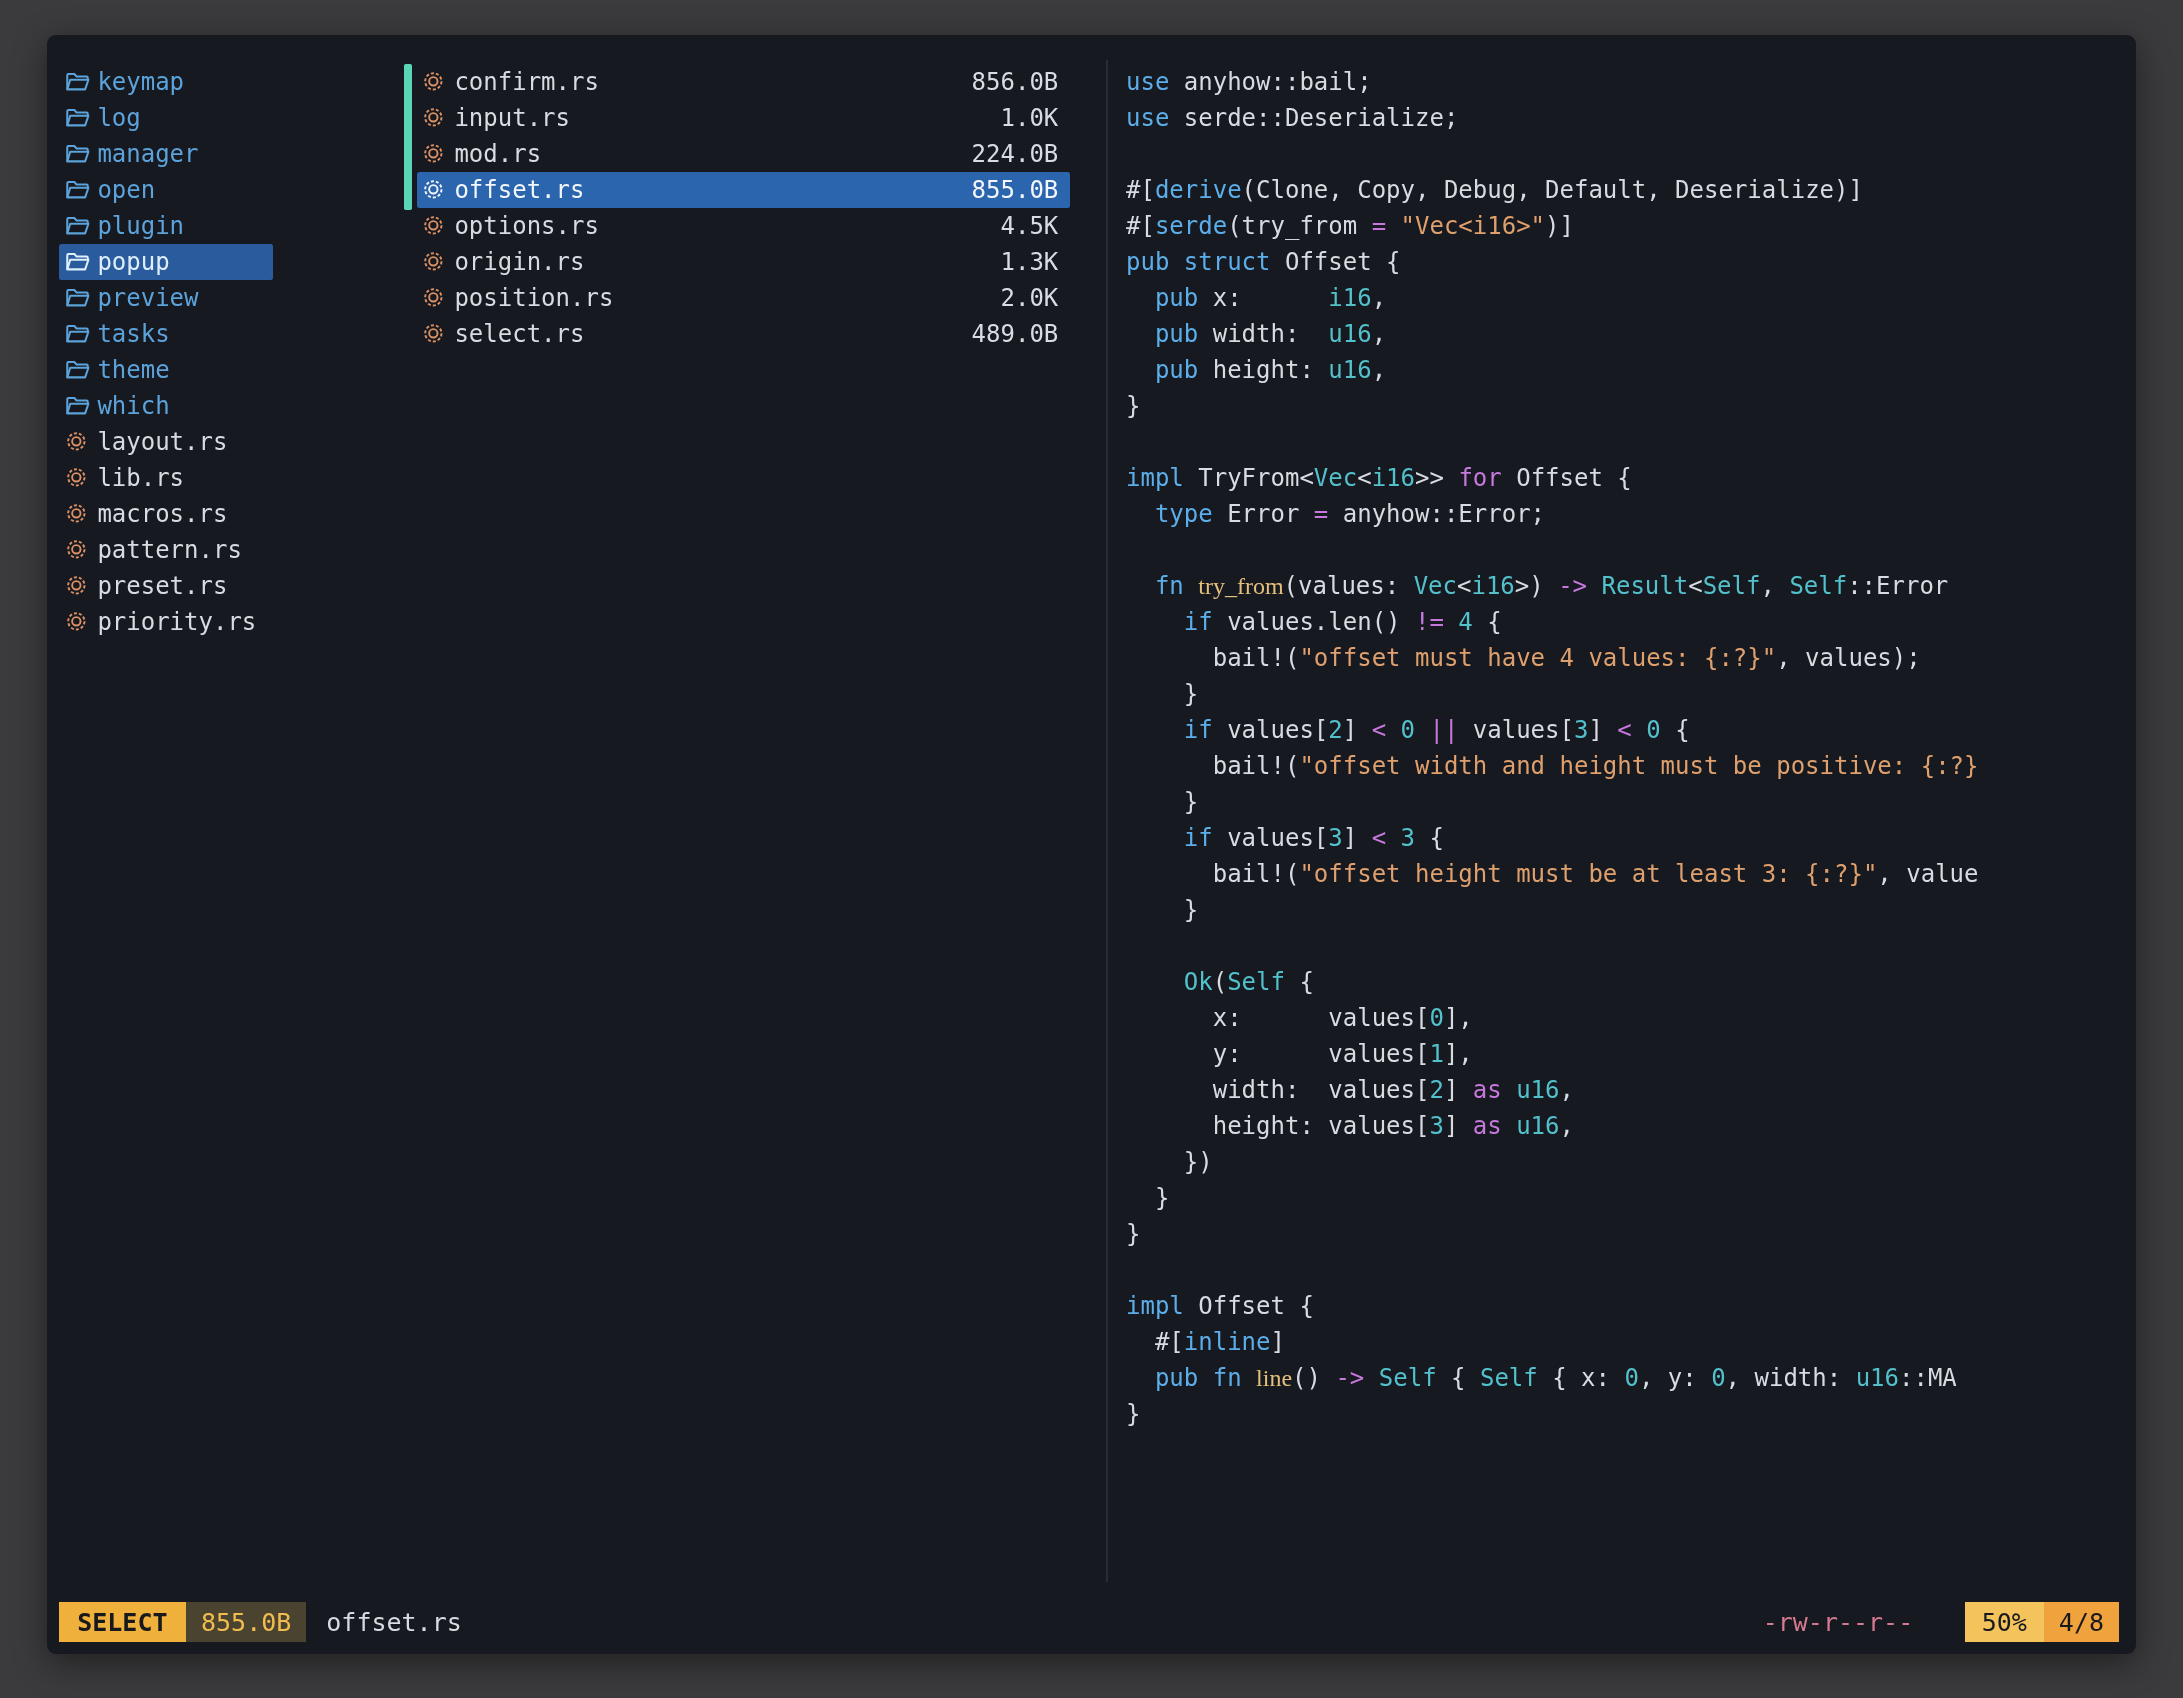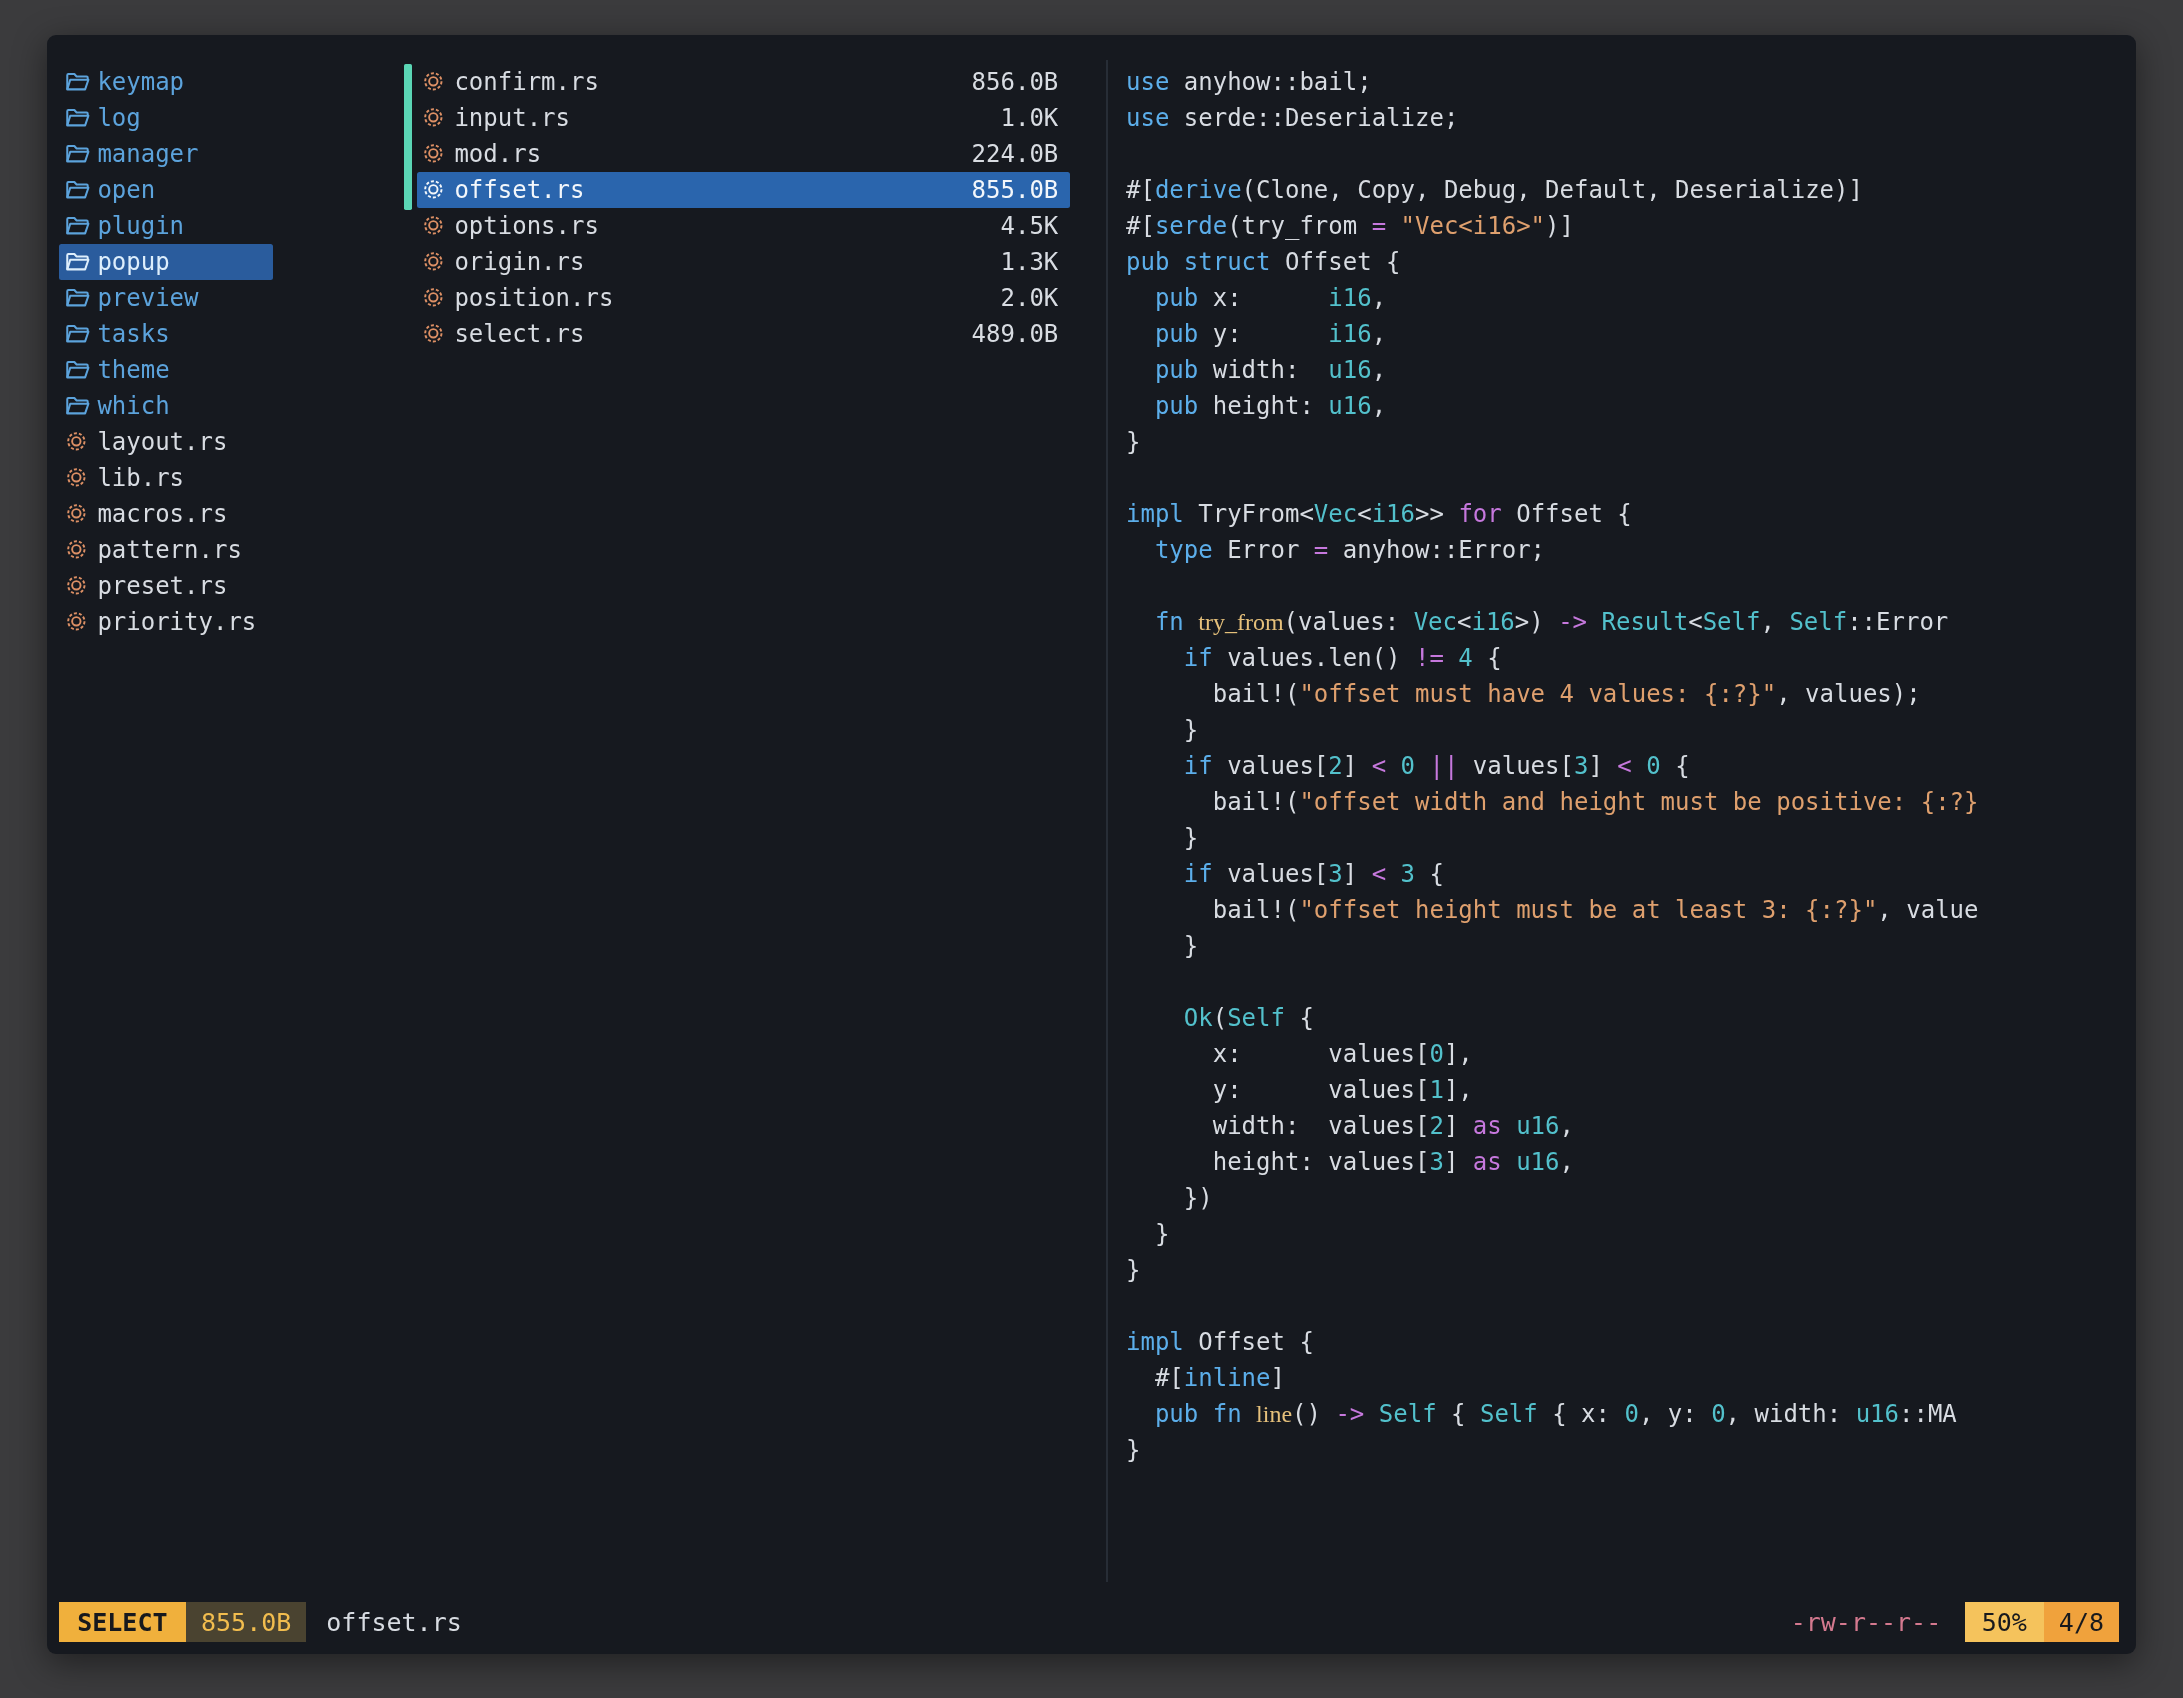--- a/index.html
+++ b/index.html
@@ -57,21 +57,21 @@
   .statusbar{
     position:absolute;left:11.7px;right:17px;bottom:11.7px;height:40px;
     display:flex;align-items:stretch;font-size:25px;color:#d8dce2;
   }
   .statusbar .seg{display:flex;align-items:center;}
   .badge-mode{background:#f0b03c;color:#17191d;font-weight:bold;padding:0 18.5px;}
   .badge-size{background:#4a4330;color:#f2bd4e;padding:0 15px;}
   .filename{margin-left:20px;}
   .spacer{flex:1;}
   .perms{color:#d4798f;margin-right:23.5px;}
-  .badge-percent{background:#f5c35c;color:#17191d;padding:0 17px;}
+  .badge-percent{background:#f5c35c;color:#17191d;padding:0 17px;margin-left:28px;}
   .badge-pos{background:#f0a23c;color:#17191d;padding:0 15px;}
 </style>
 </head>
 <body>
 
 <div class="window">
 
   <div class="pane parent" id="parent-pane">
       <div class="row side-row dir">
         <span class="icon">
@@ -308,21 +308,20 @@
   <div class="separator"></div>
 
   <div class="pane preview" id="preview-pane">
       <div class="code-line"><span class="c-k">use</span><span class="c-w"> anyhow::bail;</span></div>
       <div class="code-line"><span class="c-k">use</span><span class="c-w"> serde::Deserialize;</span></div>
       <div class="code-line">&nbsp;</div>
       <div class="code-line"><span class="c-w">#[</span><span class="c-k">derive</span><span class="c-w">(Clone, Copy, Debug, Default, Deserialize)]</span></div>
       <div class="code-line"><span class="c-w">#[</span><span class="c-k">serde</span><span class="c-w">(try_from </span><span class="c-p">=</span><span class="c-w"> </span><span class="c-s">"Vec&lt;i16&gt;"</span><span class="c-w">)]</span></div>
       <div class="code-line"><span class="c-k">pub struct</span><span class="c-w"> Offset {</span></div>
       <div class="code-line"><span class="c-w">  </span><span class="c-k">pub</span><span class="c-w"> x:      </span><span class="c-t">i16</span><span class="c-w">,</span></div>
-      <div class="code-line"><span class="c-w">  </span><span class="c-k">pub</span><span class="c-w"> y:      </span><span class="c-t">i16</span><span class="c-w">,</span></div>
       <div class="code-line"><span class="c-w">  </span><span class="c-k">pub</span><span class="c-w"> width:  </span><span class="c-t">u16</span><span class="c-w">,</span></div>
       <div class="code-line"><span class="c-w">  </span><span class="c-k">pub</span><span class="c-w"> height: </span><span class="c-t">u16</span><span class="c-w">,</span></div>
       <div class="code-line"><span class="c-w">}</span></div>
       <div class="code-line">&nbsp;</div>
       <div class="code-line"><span class="c-k">impl</span><span class="c-w"> TryFrom&lt;</span><span class="c-t">Vec</span><span class="c-w">&lt;</span><span class="c-t">i16</span><span class="c-w">&gt;&gt; </span><span class="c-p">for</span><span class="c-w"> Offset {</span></div>
       <div class="code-line"><span class="c-w">  </span><span class="c-k">type</span><span class="c-w"> Error </span><span class="c-p">=</span><span class="c-w"> anyhow::Error;</span></div>
       <div class="code-line">&nbsp;</div>
       <div class="code-line"><span class="c-w">  </span><span class="c-k">fn</span><span class="c-w"> </span><span class="c-f">try_from</span><span class="c-w">(values: </span><span class="c-t">Vec</span><span class="c-w">&lt;</span><span class="c-t">i16</span><span class="c-w">&gt;) </span><span class="c-p">-&gt;</span><span class="c-w"> </span><span class="c-t">Result</span><span class="c-w">&lt;</span><span class="c-t">Self</span><span class="c-w">, </span><span class="c-t">Self</span><span class="c-w">::Error</span></div>
       <div class="code-line"><span class="c-w">    </span><span class="c-k">if</span><span class="c-w"> values.len() </span><span class="c-p">!=</span><span class="c-w"> </span><span class="c-n">4</span><span class="c-w"> {</span></div>
       <div class="code-line"><span class="c-w">      bail!(</span><span class="c-s">"offset must have 4 values: {:?}"</span><span class="c-w">, values);</span></div>

